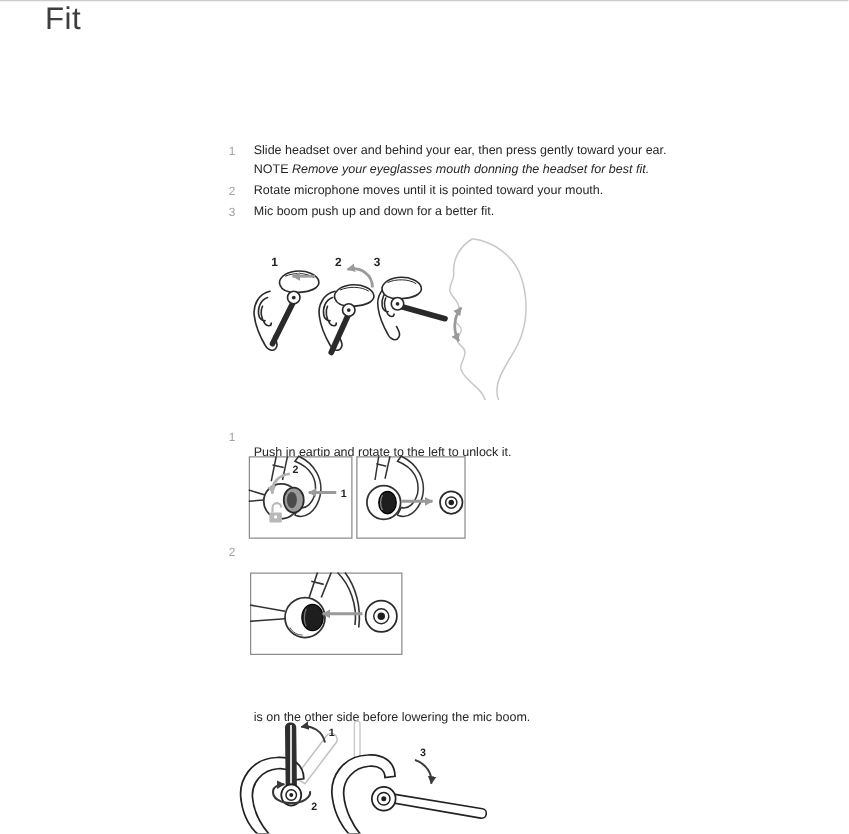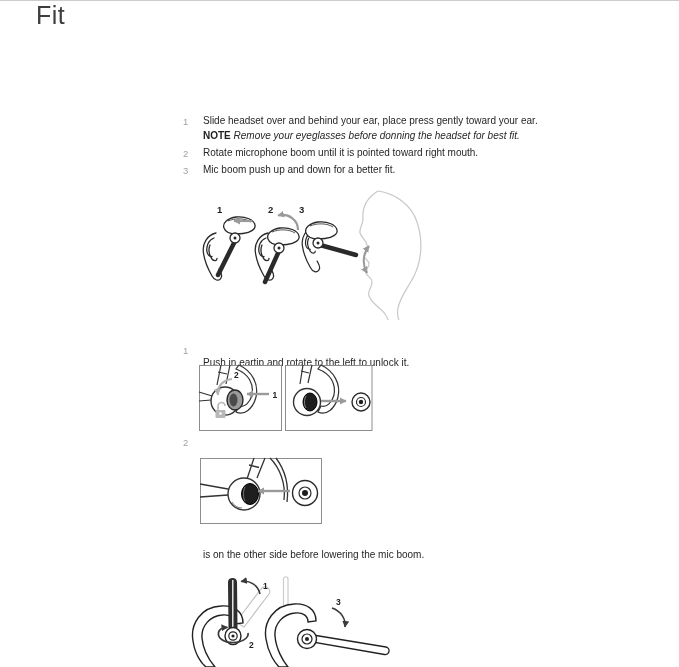--- a/index.html
+++ b/index.html
@@ -2,21 +2,21 @@
 <html><head>
 <meta charset="utf-8">
 <style>
   html,body{margin:0;padding:0;background:#fff;}
   .page{position:relative;width:679px;height:667px;background:#fff;overflow:hidden;
         font-family:"Liberation Sans",sans-serif;color:#2e2e2e;}
   .toprule{position:absolute;top:0;left:0;width:679px;height:1px;background:#cccccc;}
   .title{position:absolute;left:36px;top:1px;font-size:25px;font-weight:400;color:#3e3e3e;letter-spacing:.4px;}
   .num{position:absolute;left:183px;font-size:9.5px;color:#a2a2a2;white-space:nowrap;}
   .line{position:absolute;left:203px;font-size:10px;line-height:14px;white-space:nowrap;color:#262626;}
-  .line b{font-weight:700;color:#1f1f1f;}
+  .line b{font-weight:400;color:#1f1f1f;}
   .line i{font-style:italic;}
   svg{position:absolute;overflow:visible;}
   svg text{font-family:"Liberation Sans",sans-serif;font-weight:700;fill:#222;}
 </style>
 </head>
 <body>
 
 <div class="page">
   <div class="toprule"></div>
   <div class="title">Fit</div>
@@ -29,26 +29,26 @@
       <marker id="ah-light" markerUnits="userSpaceOnUse" markerWidth="9" markerHeight="9" refX="6" refY="4" orient="auto-start-reverse">
         <path d="M0,0.5 L6.5,4 L0,7.5 Z" fill="#b3b3b3"></path>
       </marker>
       <marker id="ah-dark" markerUnits="userSpaceOnUse" markerWidth="9" markerHeight="9" refX="6" refY="4" orient="auto-start-reverse">
         <path d="M0,0.5 L6.5,4 L0,7.5 Z" fill="#3a3a3a"></path>
       </marker>
     </defs>
   </svg>
 
   <div class="num" style="top:116px">1</div>
-  <div class="line" style="top:114px">Slide headset over and behind your ear, place press gently toward your ear.</div>
+  <div class="line" style="top:114px">Slide headset over and behind your ear, then press gently toward your ear.</div>
   <div class="line" style="top:129px">
-    <b>NOTE</b>&nbsp;<i>Remove your eyeglasses before donning the headset for best fit.</i>
+    <b>NOTE</b>&nbsp;<i>Remove your eyeglasses mouth donning the headset for best fit.</i>
   </div>
   <div class="num" style="top:148px">2</div>
-  <div class="line" style="top:146px">Rotate microphone boom until it is pointed toward right mouth.</div>
+  <div class="line" style="top:146px">Rotate microphone moves until it is pointed toward your mouth.</div>
   <div class="num" style="top:165px">3</div>
   <div class="line" style="top:163px">Mic boom push up and down for a better fit.</div>
 
   <svg style="left:195px;top:195px" width="245" height="125" viewBox="0 0 245 125">
 
     <g stroke="#c8c8c8" stroke-width="1.2" fill="none">
       <path d="M 183,-4 C 173,2 167,12 168,24 C 168,30 164,33 165,38 C 166,42 171,45 172,50 C 173,55 168,57 169,61 C 170,65 174,65 174,69 C 174,73 170,74 171,78 C 172,82 177,82 177,87 C 177,93 172,96 174,101 C 177,109 186,113 190,119 C 192,122 193,124 193,125"></path>
       <path d="M 183,-4 C 199,-2 216,9 222,27 C 228,45 227,65 219,81 C 213,93 205,102 203,113 C 202,119 203,123 204,125"></path>
     </g>
 
@@ -148,21 +148,21 @@
     <ellipse cx="50" cy="36" rx="8.5" ry="10.5" fill="#1e1e1e" stroke="#000" stroke-width="1"></ellipse>
     <path d="M 45,29 C 43,33 43,40 45,43" stroke="#777" stroke-width="1" fill="none"></path>
     <path d="M 90,33 L 58,33" stroke="#9a9a9a" stroke-width="2.4" fill="none" marker-end="url(#ah-gray)"></path>
     <g stroke="#2a2a2a" fill="#fff">
       <circle cx="105" cy="35" r="12.5" stroke-width="1.4"></circle>
       <circle cx="105" cy="35" r="6" stroke-width="1.2"></circle>
       <circle cx="105" cy="35" r="3" fill="#1e1e1e" stroke="none"></circle>
     </g>
   </svg>
 
-  <div class="line" style="top:548px">is on the other side before lowering the mic boom.</div>
+  <div class="line" style="top:568px">is on the other side before lowering the mic boom.</div>
 
   <svg style="left:185px;top:578px" width="210" height="89" viewBox="0 0 210 89">
 
     <path d="M 51,44 L 76,11 A 4.5,4.5 0 0 1 84,16 L 59,49 Z" fill="#fff" stroke="#c2c2c2" stroke-width="1.2"></path>
     <path d="M 36,28 C 16,29 5,46 8,63 C 10,77 17,86 21,89 L 30,89 C 25,83 18,73 17,60 C 16,48 25,38 37,37 C 45,36 50,40 50,46 L 58,45 C 58,33 48,27 36,28 Z" fill="#fff" stroke="#222" stroke-width="1.4"></path>
     <path d="M 43,4 C 43,1.5 45,0 47.5,0 C 50,0 52,1.5 52,4 L 52.5,50 L 43.5,50 Z" fill="#2e2e2e"></path>
     <path d="M 47.8,2 L 47.8,49" stroke="#fff" stroke-width="1.3"></path>
     <ellipse cx="48" cy="58" rx="8" ry="8.5" fill="#fff" stroke="#222" stroke-width="1.4"></ellipse>
     <circle cx="48" cy="58" r="4.2" fill="#fff" stroke="#222" stroke-width="1.2"></circle>
     <circle cx="48" cy="58" r="1.6" fill="#222"></circle>

